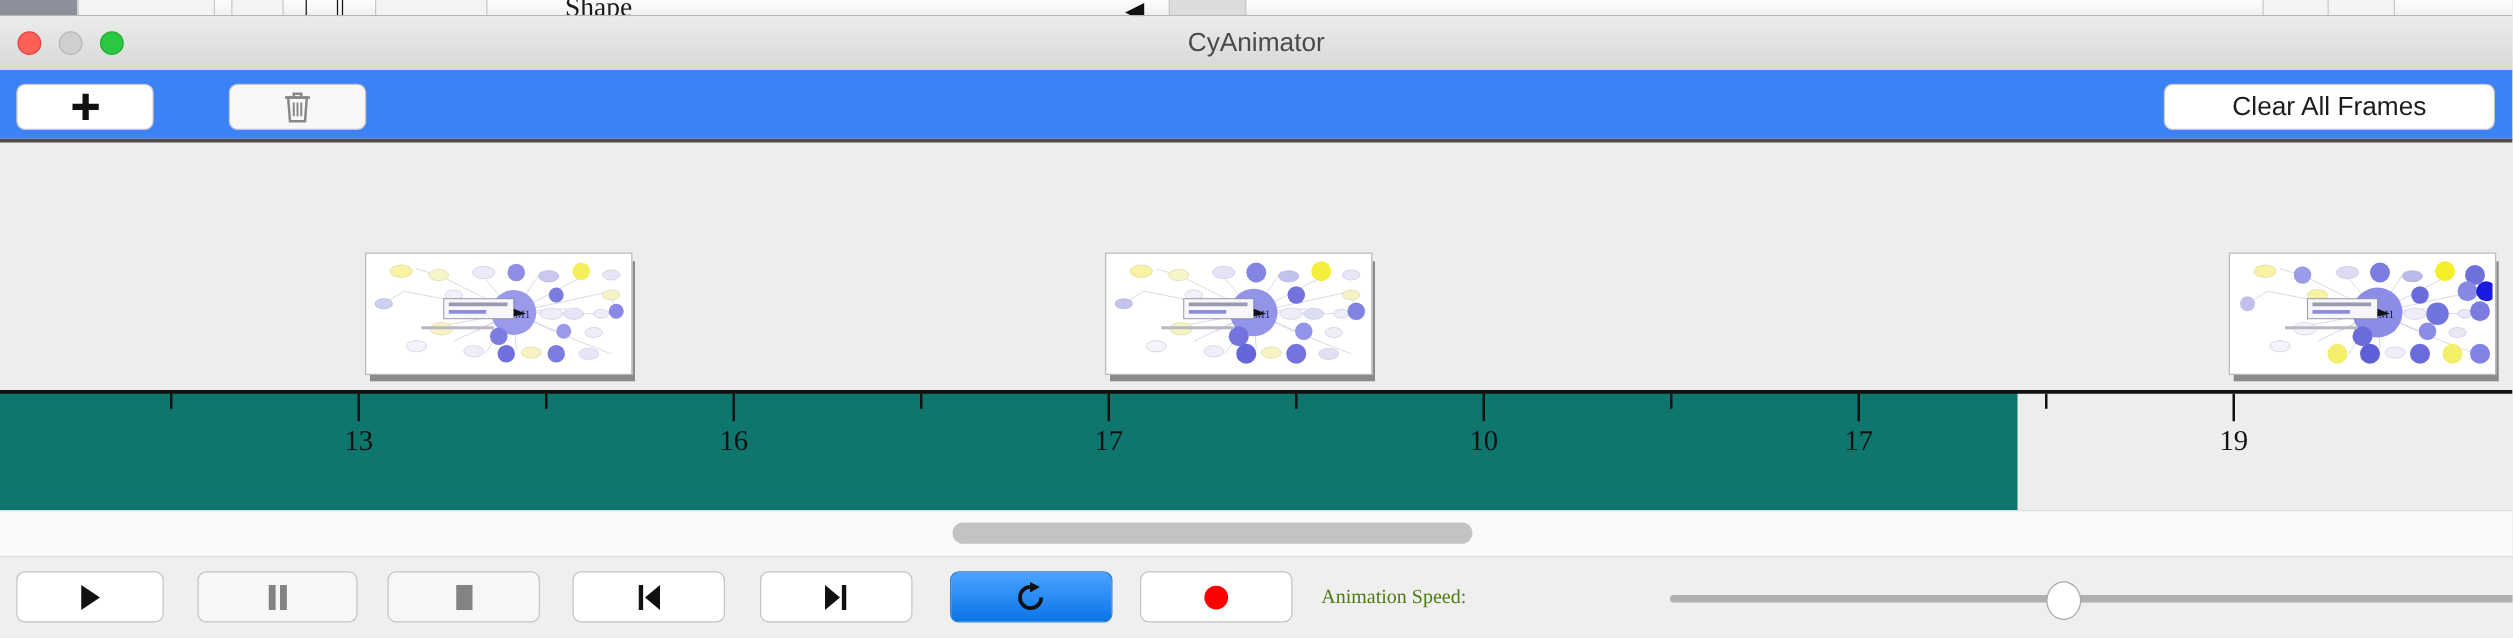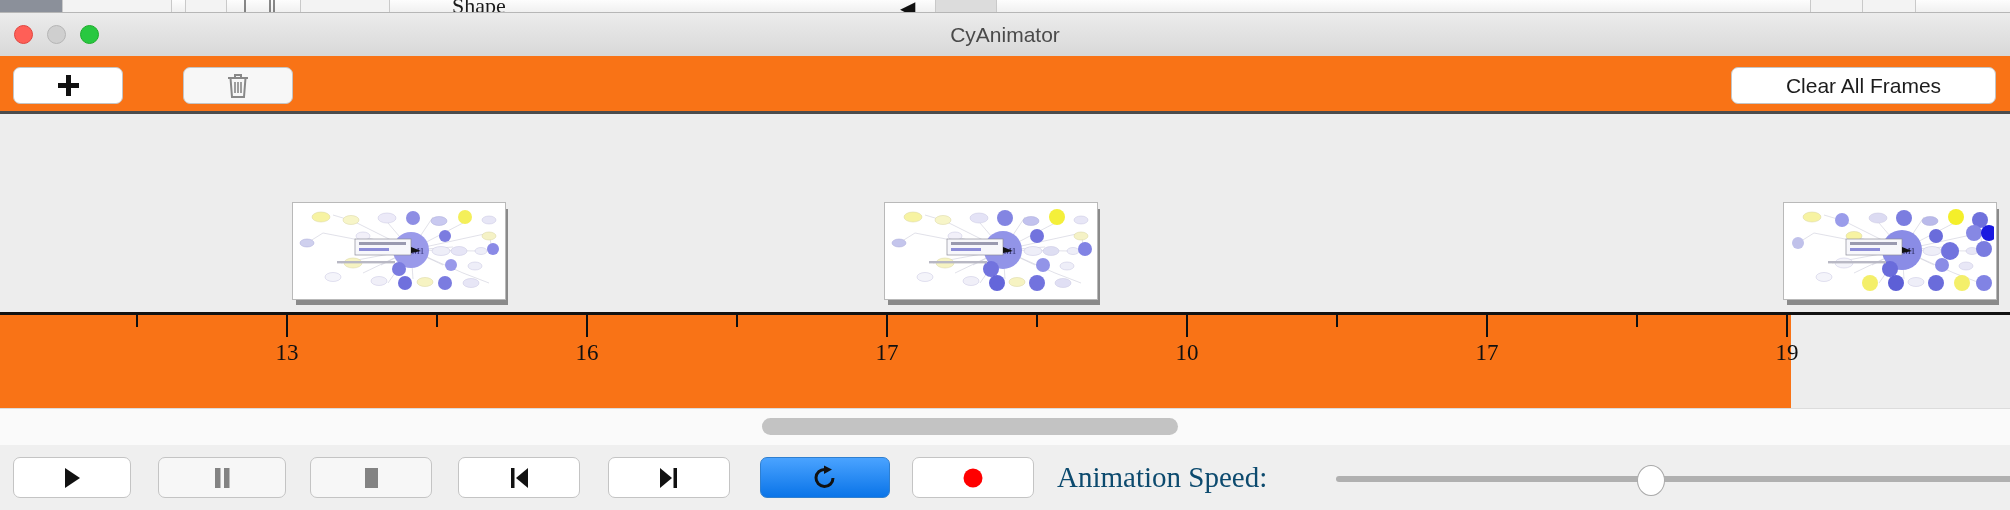--- a/index.html
+++ b/index.html
@@ -29,21 +29,21 @@
   .traffic{position:absolute;top:13px;display:flex;gap:14px;left:14px;height:43px;align-items:center;}
   .dot{width:19px;height:19px;border-radius:50%;box-sizing:border-box;}
   .dot.red{background:#ff5f57;border:1px solid #e0443e;}
   .dot.yellow{background:#cfcfcf;border:1px solid #b5b5b5;}
   .dot.green{background:#28c840;border:1px solid #1dad2b;}
   .title-text{position:absolute;left:0;top:13px;width:2010px;height:43px;
     line-height:43px;text-align:center;font-size:21px;color:#4a4a4a;}
 
   
   .toolbar{position:absolute;left:0;top:56px;width:2010px;height:55px;
-    background:#f97316;border-bottom:1px solid #a9a9a9;}
+    background:#3b82f6;border-bottom:1px solid #a9a9a9;}
   .btn{position:absolute;box-sizing:border-box;border:1px solid #c4c4c4;border-radius:7px;
     display:flex;align-items:center;justify-content:center;background:#fff;}
   .btn.flat{background:#f7f7f7;}
   .btn-add{left:13px;top:11px;width:110px;height:37px;}
   .btn-del{left:183px;top:11px;width:110px;height:37px;}
   .btn-clear{right:14px;top:11px;width:265px;height:37px;font-size:21px;color:#1c1c1c;}
   .plus{position:relative;width:21px;height:21px;}
   .plus:before,.plus:after{content:"";position:absolute;background:#111;}
   .plus:before{left:8px;top:0;width:5px;height:21px;}
   .plus:after{left:0;top:8px;width:21px;height:5px;}
@@ -51,21 +51,21 @@
   
   .timeline{position:absolute;left:0;top:111px;width:2010px;height:201px;
     background:#ededed;border-top:3px solid #4c4c4c;}
   .frame{position:absolute;top:0;}
   .frame .shadow{position:absolute;left:4px;top:7px;width:100%;height:100%;background:#8a8a8a;}
   .frame .card{position:absolute;left:0;top:0;background:#fff;border:1px solid #b9b9b9;
     overflow:hidden;}
   .frame svg{display:block;}
 
   
-  .ruler{position:absolute;left:0;top:312px;width:1791px;height:96px;background:#f97316;}
+  .ruler{position:absolute;left:0;top:312px;width:1614px;height:96px;background:#0f766e;}
   .ruler .axis{position:absolute;left:0;top:0;width:2010px;height:3px;background:#111;}
   .tick{position:absolute;top:3px;width:2px;background:#111;}
   .tick.major{height:22px;}
   .tick.minor{height:12px;}
   .tlabel{position:absolute;top:28px;font-size:23px;color:#111;transform:translateX(-50%);
     font-family:"Liberation Serif", serif;}
   .axis-title{position:absolute;top:62px;width:2010px;text-align:center;font-size:21px;color:#111;}
 
   
   .scrollarea{position:absolute;left:0;top:408px;width:2010px;height:36px;background:#fafafa;
@@ -73,21 +73,21 @@
   .scrollthumb{position:absolute;left:762px;top:9px;width:416px;height:17px;
     background:#c3c3c3;border-radius:9px;}
 
   
   .transport{position:absolute;left:0;top:445px;width:2010px;height:65px;background:#efefef;}
   .tbtn{position:absolute;top:12px;height:41px;box-sizing:border-box;border:1px solid #c4c4c4;
     border-radius:7px;background:#fff;display:flex;align-items:center;justify-content:center;}
   .tbtn.dim{background:#f7f7f7;}
   .tbtn.blue{background:linear-gradient(#4aa3ff,#0a74e8);border:1px solid #2f7fd0;}
   .speed-label{position:absolute;top:12px;left:1057px;height:41px;line-height:41px;
-    font-size:29px;color:#0c4a6e;font-family:"Liberation Serif", serif;}
+    font-size:16px;color:#4d7c0f;font-family:"Liberation Serif", serif;}
   .slider-track{position:absolute;top:31px;left:1336px;width:1000px;height:6px;background:#b0b0b0;
     border-radius:3px;}
   .slider-thumb{position:absolute;top:20px;left:1637px;width:26px;height:29px;
     background:#fff;border:1px solid #a9a9a9;border-radius:50%;}
 </style>
 </head>
 <body>
 
 <div id="app">
 

